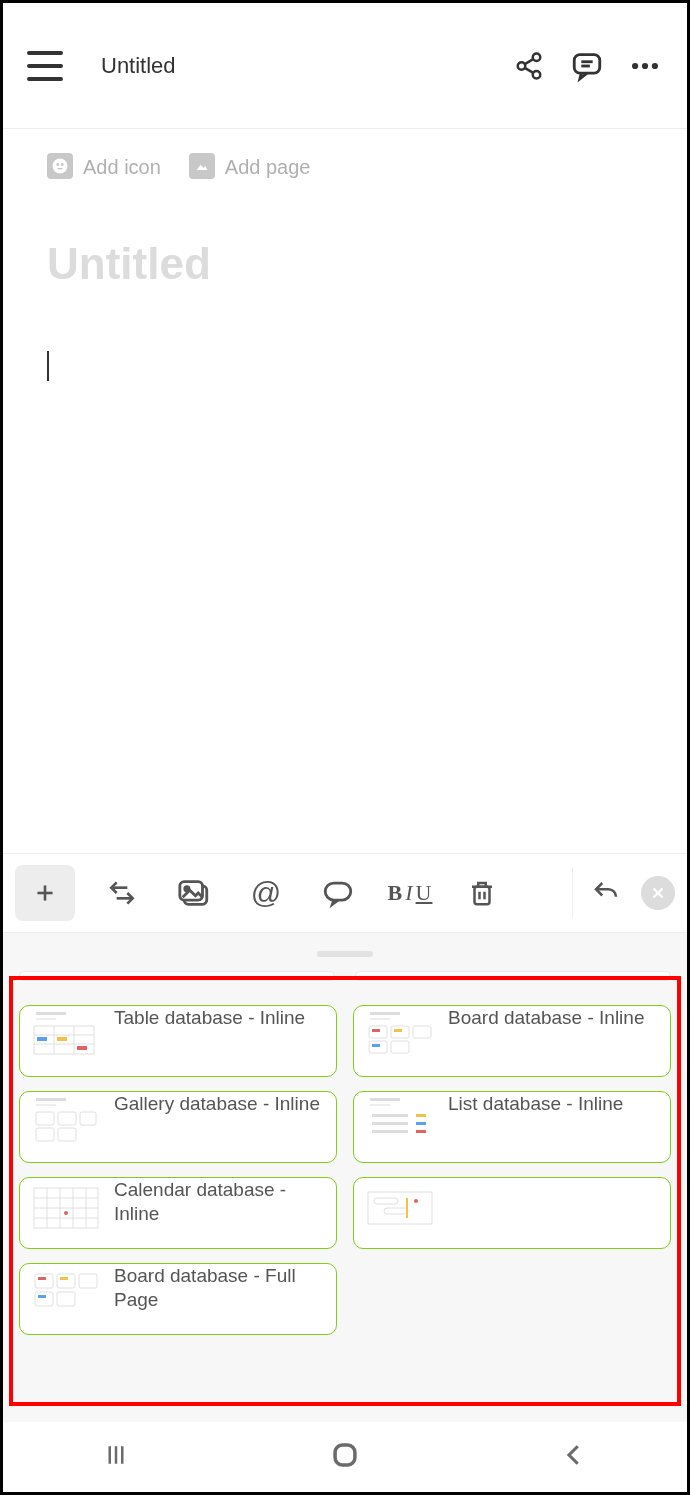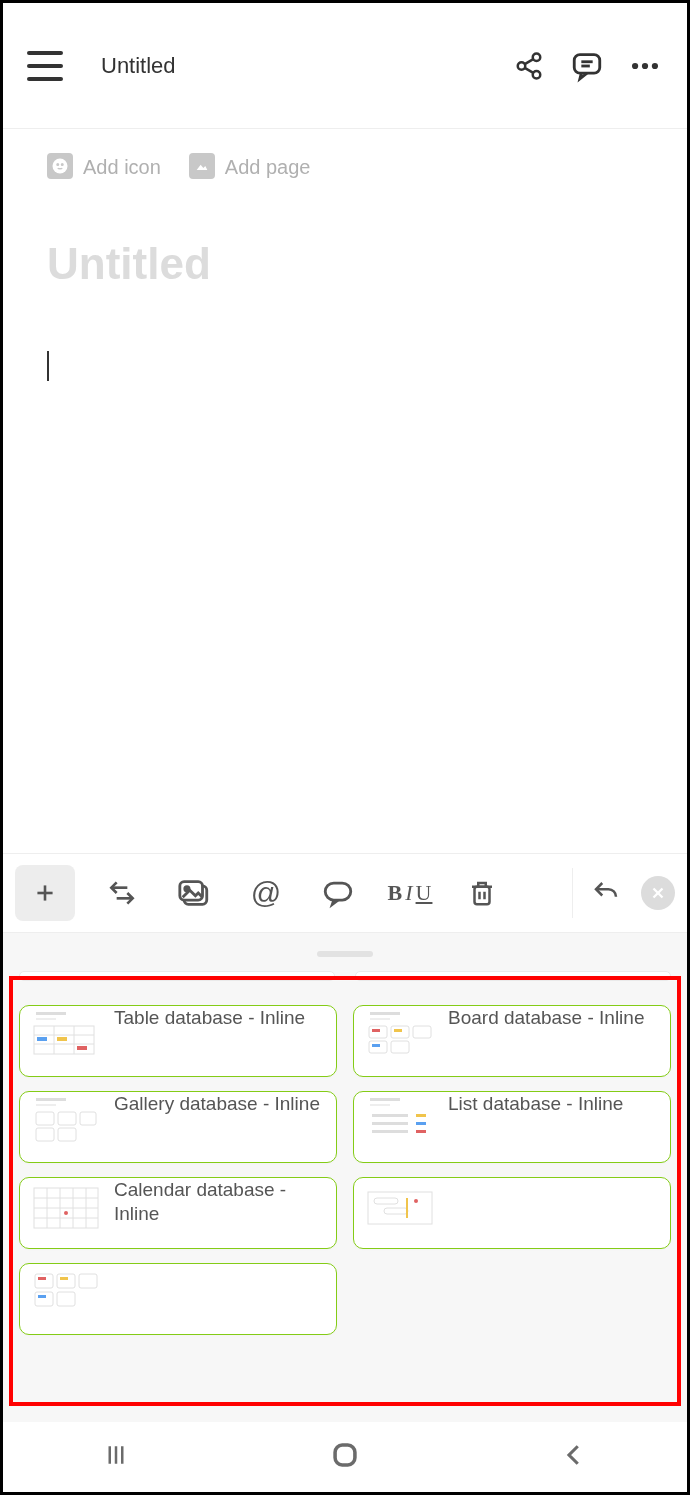--- a/index.html
+++ b/index.html
@@ -361,20 +361,21 @@
             <rect x="3" y="10" width="18" height="14" rx="2" fill="none" stroke="#e0e0e0"></rect>
             <rect x="6" y="13" width="8" height="3" fill="#e06262"></rect>
             <rect x="3" y="28" width="18" height="14" rx="2" fill="none" stroke="#e0e0e0"></rect>
             <rect x="6" y="31" width="8" height="3" fill="#5aa0f0"></rect>
             <rect x="25" y="10" width="18" height="14" rx="2" fill="none" stroke="#e0e0e0"></rect>
             <rect x="28" y="13" width="8" height="3" fill="#f0c44c"></rect>
             <rect x="25" y="28" width="18" height="14" rx="2" fill="none" stroke="#e0e0e0"></rect>
             <rect x="47" y="10" width="18" height="14" rx="2" fill="none" stroke="#e0e0e0"></rect>
           </svg>
       </div>
+      <div class="card-label">Board database - Full Page</div>
     </div>
 
   </div>
 </div>
 
 <div class="highlight-box"></div>
 
 <div class="navbar">
   <div class="nav-icon">
     <svg viewBox="0 0 24 24" width="30" height="30" stroke="currentColor" stroke-width="2">

